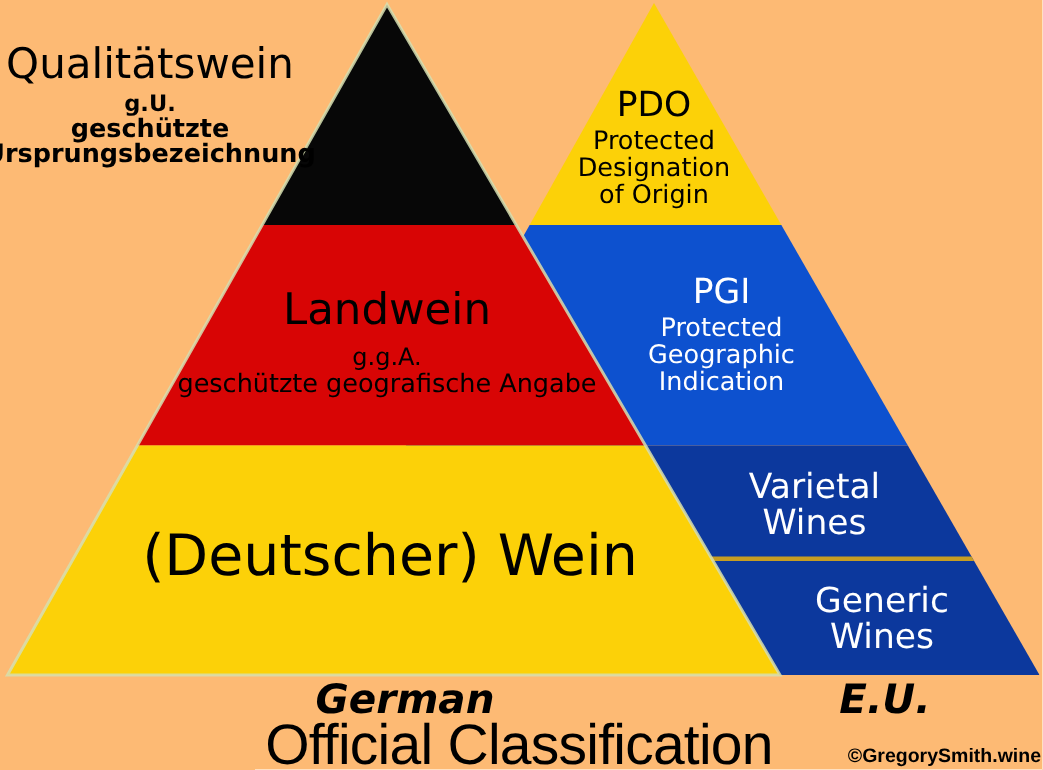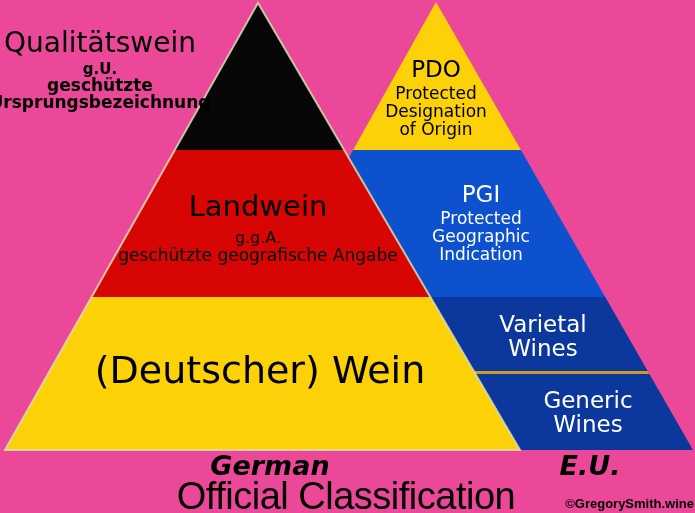--- a/index.html
+++ b/index.html
@@ -1,16 +1,16 @@
 <!DOCTYPE html>
 <html><head>
 <meta charset="utf-8">
 <style>
   html,body{margin:0;padding:0;background:#ffffff;}
-  .stage{position:relative;width:695px;height:513px;background:#ec4899;overflow:hidden;}
+  .stage{position:relative;width:695px;height:513px;background:#fdba74;overflow:hidden;}
   svg text{font-family:"DejaVu Sans",sans-serif;text-anchor:middle;}
   .quali-title{font-size:28px;}
   .quali-sub-sm{font-size:15px;font-weight:bold;}
   .quali-sub{font-size:17px;font-weight:bold;}
   .band-title{font-size:23px;}
   .band-sub{font-size:17px;}
   .landwein-title{font-size:29px;}
   .landwein-sub-sm{font-size:16px;}
   .landwein-sub{font-size:17px;}
   .wein-title{font-size:38px;}

